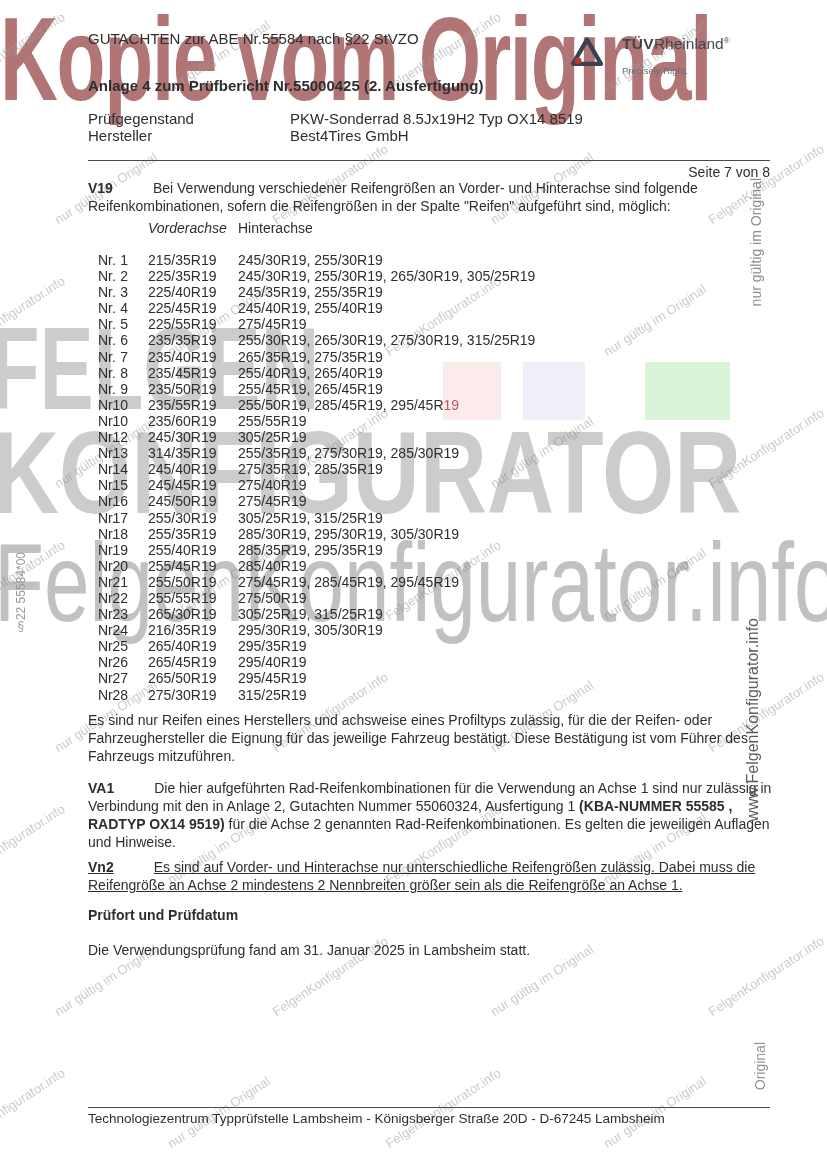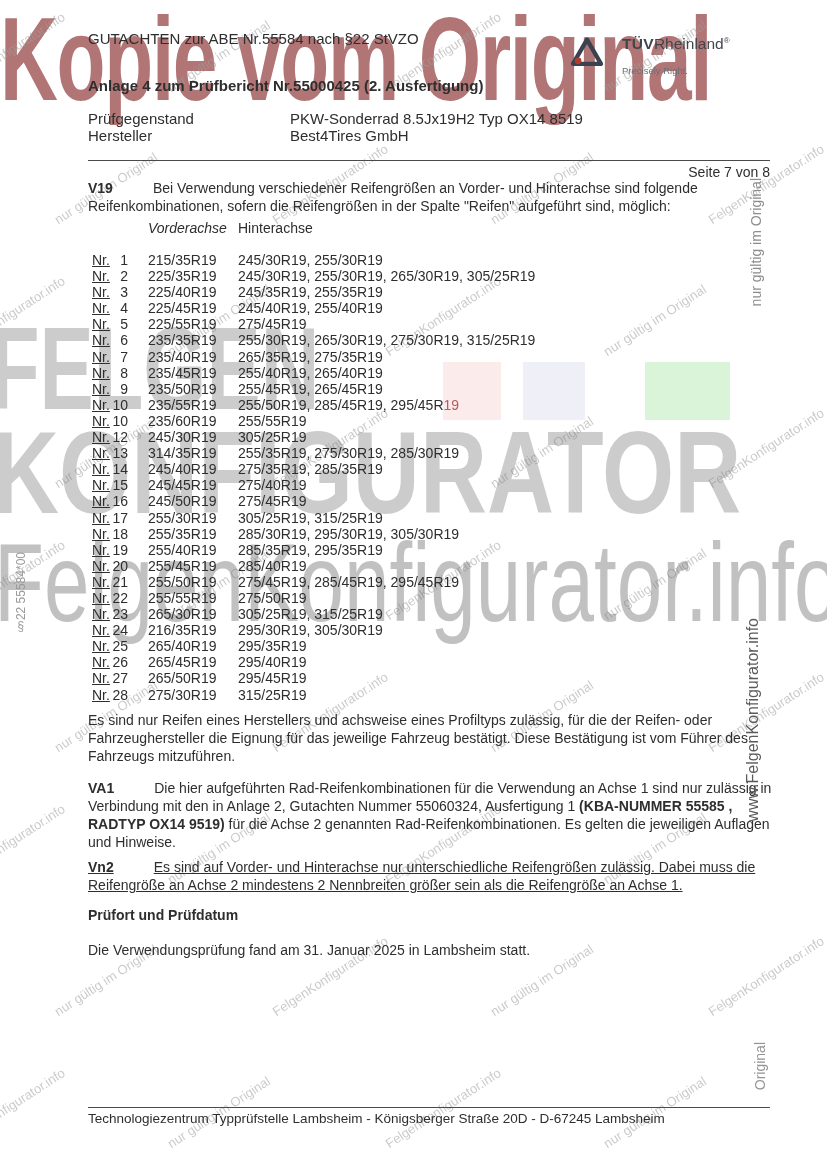--- a/index.html
+++ b/index.html
@@ -56,21 +56,21 @@
   #logo .brand{font-size:15.5px;color:#41464d;white-space:nowrap;}
   #logo .brand b{letter-spacing:.3px;}
   #logo .reg{font-size:8px;vertical-align:super;}
   #logo .tagline{font-size:9.5px;color:#6a6f76;margin-top:14px;}
 
   
   #col-head1{left:148px;top:220px;font-size:14px;}
   #col-head2{left:238px;top:220px;font-size:14px;}
   #tire-rows{position:absolute;left:88px;top:252px;width:690px;}
   .trow{position:relative;height:16.1px;font-size:14px;line-height:16.1px;}
-  .trow .c0{position:absolute;left:4px;text-decoration:underline;}
+  .trow .c0{position:absolute;left:10px;}
   .trow .c1{position:absolute;left:18px;width:22px;text-align:right;}
   .trow .c2{position:absolute;left:60px;}
   .trow .c3{position:absolute;left:150px;white-space:nowrap;}
   .trow .red{color:#b85c5c;}
 
   
   #p-tires{top:711px;}
   #p-va1{top:779px;}
   #p-vn2{top:858px;text-decoration:underline;}
   #p-heading{top:906px;font-weight:bold;}

